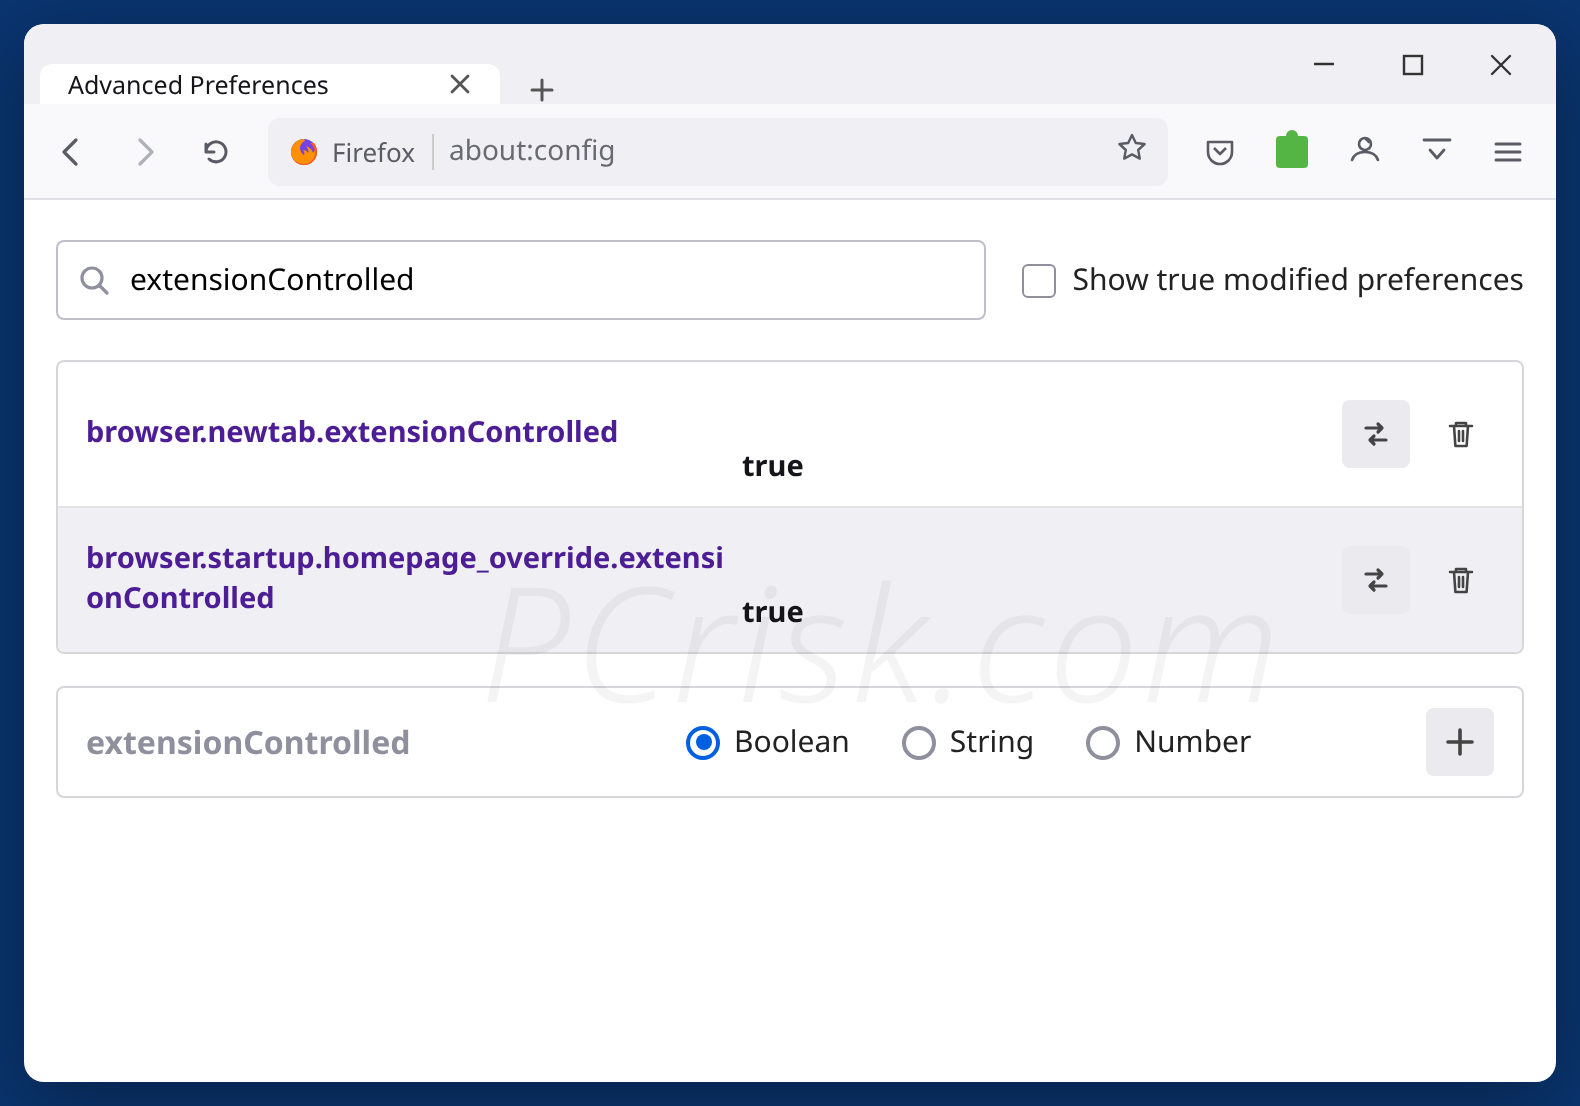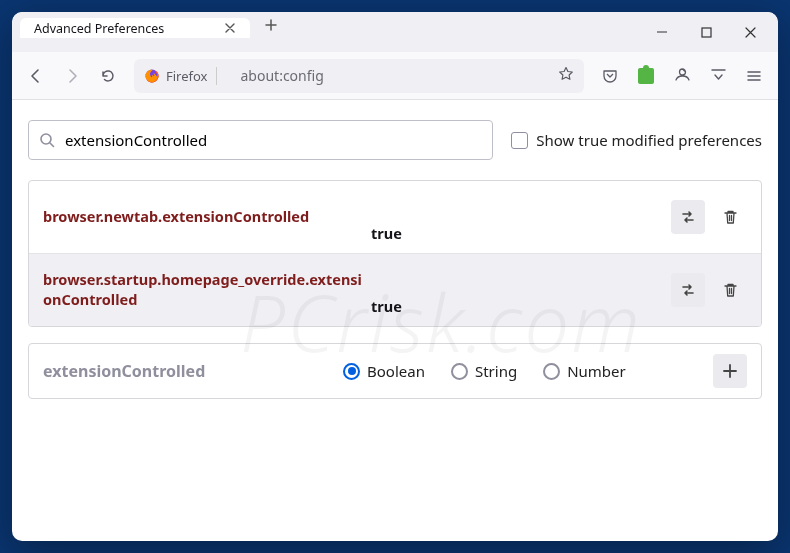--- a/index.html
+++ b/index.html
@@ -1,45 +1,45 @@
 <!DOCTYPE html>
 <html><head>
 <meta charset="utf-8">
 <style>
 * { margin: 0; padding: 0; box-sizing: border-box; font-family: "Segoe UI", system-ui, -apple-system, sans-serif; }
 body { background: #0a3570; width: 790px; height: 553px; overflow: hidden; position: relative; }
 .window { position: absolute; top: 12px; left: 12px; right: 12px; bottom: 12px; background: #fff; border-radius: 10px; box-shadow: 0 10px 40px rgba(0,0,0,0.35); display: flex; flex-direction: column; overflow: hidden; }
-.titlebar { height: 40px; background: #f0f0f4; display: flex; align-items: flex-start; border-top-left-radius: 10px; border-top-right-radius: 10px; }
+.titlebar { height: 40px; background: #f0f0f4; display: flex; align-items: flex-end; border-top-left-radius: 10px; border-top-right-radius: 10px; }
 .tab { background: #fff; border-top-left-radius: 6px; border-top-right-radius: 6px; margin: 6px 0 0 8px; padding: 0 10px 0 14px; display: flex; align-items: center; min-width: 230px; font-size: 12.5px; color: #15141a; position: relative; }
 .tab-close { margin-left: auto; width: 20px; height: 20px; border-radius: 4px; display: flex; align-items: center; justify-content: center; cursor: pointer; color: #555; }
 .newtab { width: 34px; display: flex; align-items: center; justify-content: center; margin: 6px 0 0 4px; cursor: pointer; color: #555; border-radius: 4px; }
 .win-controls { margin-left: auto; display: flex; align-items: center; padding: 0 6px; }
 .win-btn { width: 44px; height: 40px; display: flex; align-items: center; justify-content: center; cursor: pointer; color: #333; }
 
 .toolbar { height: 48px; background: #f9f9fb; border-bottom: 1px solid #e0e0e6; display: flex; align-items: center; padding: 0 8px; gap: 4px; }
 .tool-btn { width: 32px; height: 32px; border-radius: 4px; display: flex; align-items: center; justify-content: center; cursor: pointer; color: #5b5b66; }
 .tool-btn.disabled { color: #b0b0b8; cursor: default; }
-.urlbar { flex: 1; height: 34px; background: #f0f0f4; border-radius: 6px; display: flex; align-items: center; padding: 0 10px; margin: 0 6px; gap: 24px; }
+.urlbar { flex: 1; height: 34px; background: #f0f0f4; border-radius: 6px; display: flex; align-items: center; padding: 0 10px; margin: 0 6px; gap: 8px; }
 .urlbar .identity { display: flex; align-items: center; gap: 6px; font-size: 13px; color: #5b5b66; padding-right: 8px; border-right: 1px solid #ccc; }
 .ff-logo { width: 16px; height: 16px; }
 .urlbar input { border: none; outline: none; background: transparent; flex: 1; font-size: 14px; color: #6a6a72; }
 .urlbar-star { color: #5b5b66; cursor: pointer; }
 
 .content { padding: 20px 16px; flex: 1; position: relative; }
 .searchrow { display: flex; gap: 18px; align-items: center; margin-bottom: 20px; }
 .searchbox { flex: 1; height: 40px; border: 1px solid #bfbfc9; border-radius: 4px; display: flex; align-items: center; padding: 0 10px; gap: 10px; }
 .searchbox input { border: none; outline: none; flex: 1; font-size: 15px; }
 .checkbox-wrap { display: flex; align-items: center; gap: 8px; font-size: 15px; color: #222; cursor: pointer; }
 .cbox { width: 17px; height: 17px; border: 1.5px solid #8f8f9d; border-radius: 3px; background: #fff; }
 
 .preftable { border: 1px solid #d7d7db; border-radius: 4px; overflow: hidden; }
 .prefrow { display: flex; align-items: center; padding: 10px 14px; font-size: 14.5px; border-bottom: 1px solid #e4e4e8; }
 .prefrow.alt { background: #f0f0f4; }
 .prefrow:last-child { border-bottom: none; }
-.prefname { font-weight: 700; color: #7f1d1d; width: 320px; word-break: break-all; line-height: 1.35; }
+.prefname { font-weight: 700; color: #4c1d95; width: 320px; word-break: break-all; line-height: 1.35; }
 .prefval { font-weight: 700; color: #15141a; flex: 1; padding-left: 8px; margin-top: 32px; }
 .rowactions { display: flex; gap: 8px; }
 .iconbtn { width: 34px; height: 34px; background: #eaeaef; border-radius: 4px; display: flex; align-items: center; justify-content: center; cursor: pointer; color: #444; }
 
 .addtable { border: 1px solid #d7d7db; border-radius: 4px; margin-top: 16px; }
 .addrow { display: flex; align-items: center; padding: 10px 14px; }
 .addname { font-weight: 700; color: #8f8f9d; width: 300px; }
 .radiogroup { display: flex; gap: 26px; flex: 1; font-size: 15px; color: #222; }
 .radio-item { display: flex; align-items: center; gap: 7px; cursor: pointer; }
 .radio { width: 17px; height: 17px; border-radius: 50%; border: 2px solid #8f8f9d; position: relative; }

